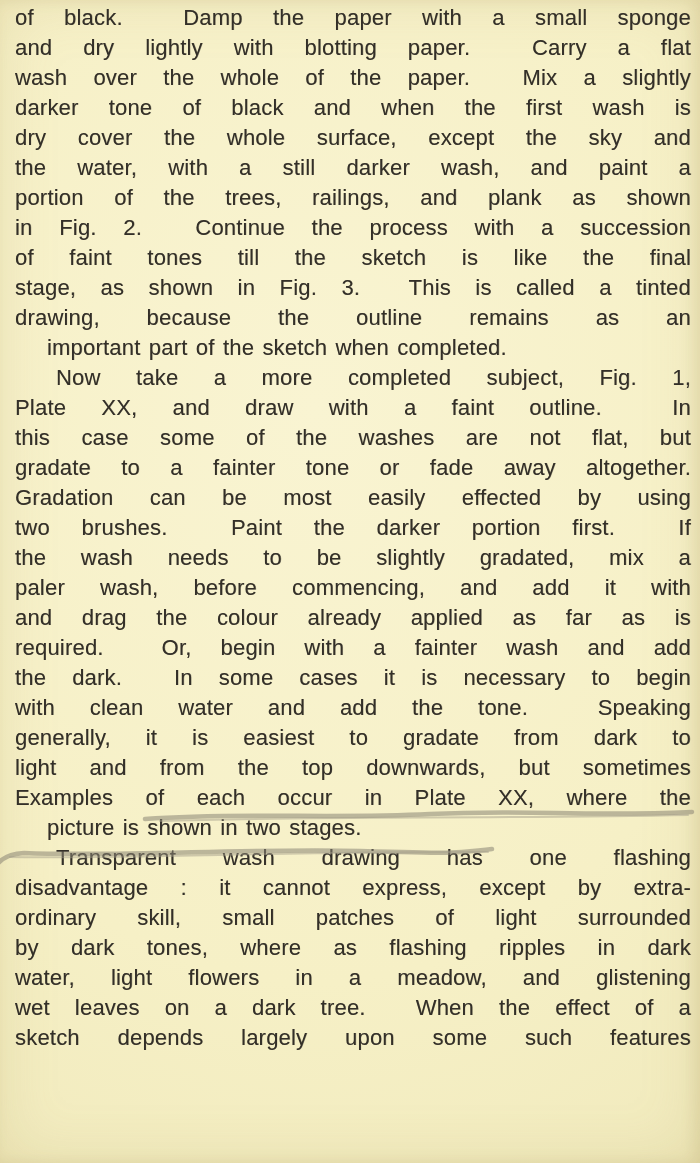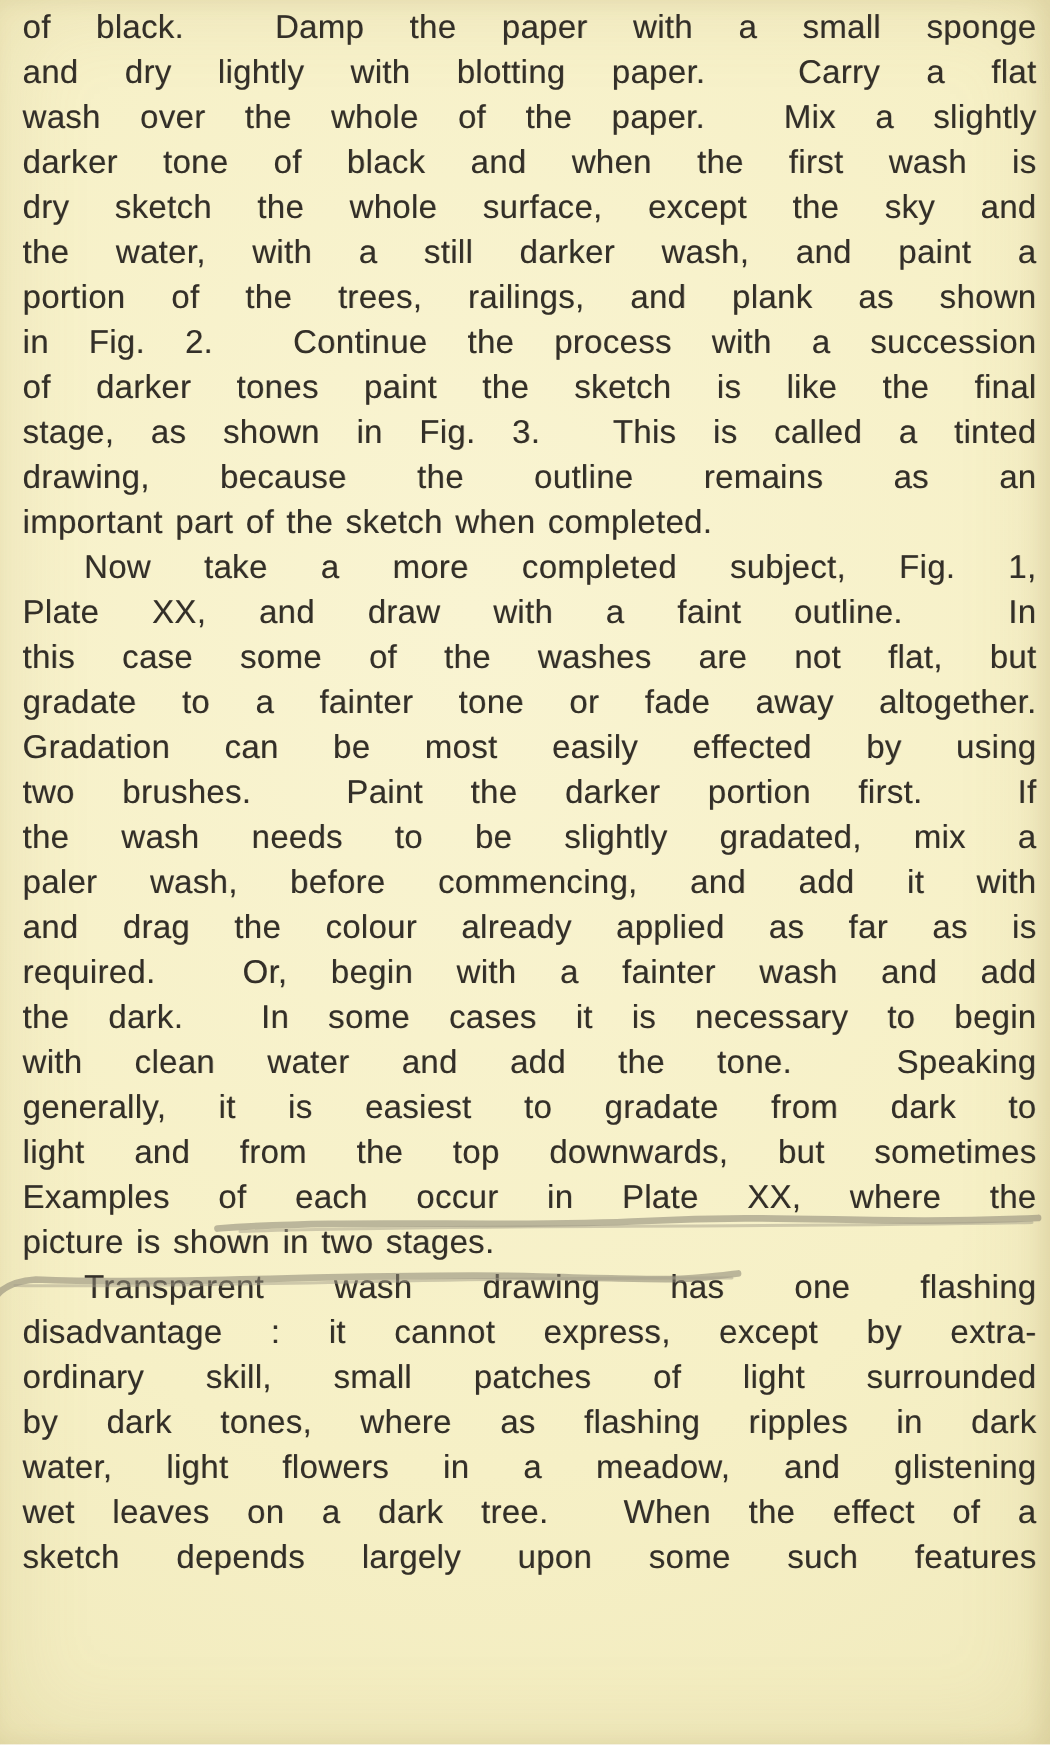--- a/index.html
+++ b/index.html
@@ -30,43 +30,43 @@
     font-size: 22px;
     color: #332f28;
     letter-spacing: 0.2px;
     word-spacing: 2px;
     text-align: justify;
     text-align-last: justify;
     white-space: nowrap;
     text-shadow: 0.35px 0.35px 0 rgba(51,47,40,0.38);
   }
   .line.indent { padding-left: 41px; }
-  .line.para-end { text-align-last: left; }
+  .line.para-end { text-align-last: left; margin-left: 32px; }
   .pencil-overlay {
     position: absolute;
     top: 0; left: 0;
     width: 700px;
     height: 1163px;
     pointer-events: none;
   }
 </style>
 </head>
 <body>
 
 <div class="page">
   <div class="text-block">
     <div class="line">of black.&nbsp; Damp the paper with a small sponge</div>
     <div class="line">and dry lightly with blotting paper.&nbsp; Carry a flat</div>
     <div class="line">wash over the whole of the paper.&nbsp; Mix a slightly</div>
     <div class="line">darker tone of black and when the first wash is</div>
-    <div class="line">dry sketch the whole surface, except the sky and</div>
+    <div class="line">dry cover the whole surface, except the sky and</div>
     <div class="line">the water, with a still darker wash, and paint a</div>
     <div class="line">portion of the trees, railings, and plank as shown</div>
     <div class="line">in Fig. 2.&nbsp; Continue the process with a succession</div>
-    <div class="line">of darker tones paint the sketch is like the final</div>
+    <div class="line">of faint tones till the sketch is like the final</div>
     <div class="line">stage, as shown in Fig. 3.&nbsp; This is called a tinted</div>
     <div class="line">drawing, because the outline remains as an</div>
     <div class="line para-end">important part of the sketch when completed.</div>
     <div class="line indent">Now take a more completed subject, Fig. 1,</div>
     <div class="line">Plate XX, and draw with a faint outline.&nbsp; In</div>
     <div class="line">this case some of the washes are not flat, but</div>
     <div class="line">gradate to a fainter tone or fade away altogether.</div>
     <div class="line">Gradation can be most easily effected by using</div>
     <div class="line">two brushes.&nbsp; Paint the darker portion first.&nbsp; If</div>
     <div class="line">the wash needs to be slightly gradated, mix a</div>

